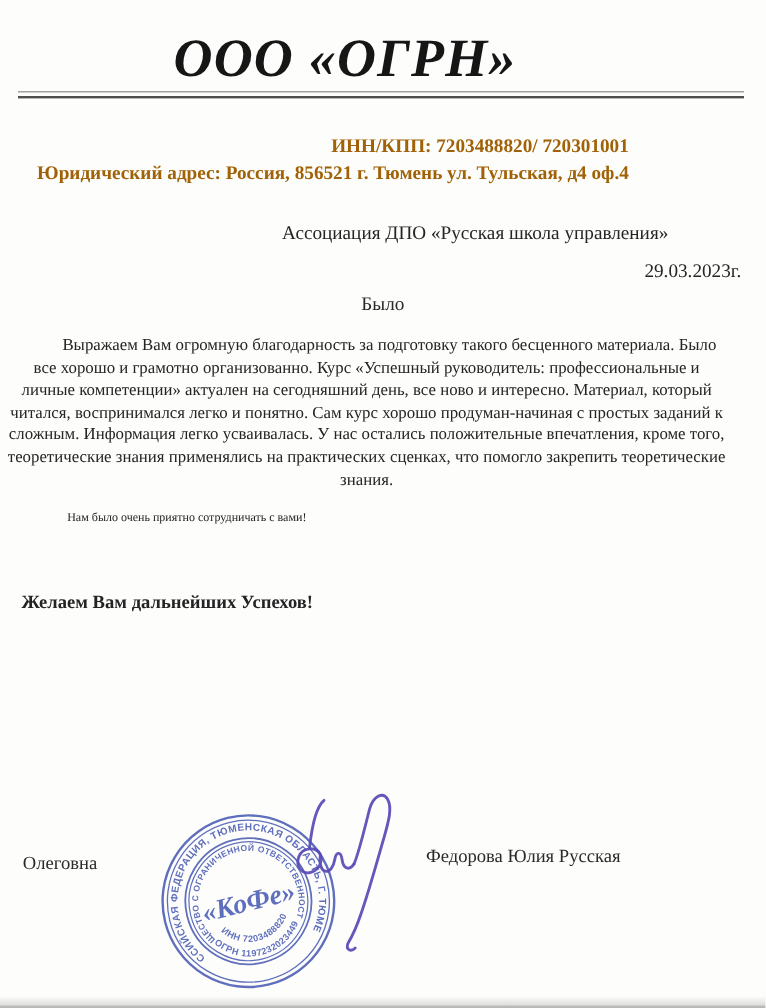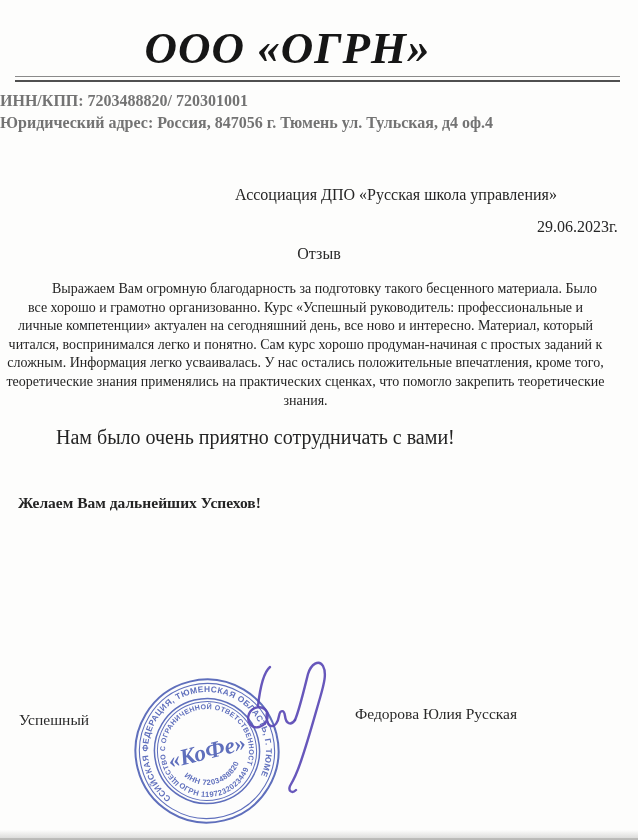--- a/index.html
+++ b/index.html
@@ -20,45 +20,45 @@
     font-size:45px;font-weight:bold;font-style:italic;
     letter-spacing:1px;color:#161616;
     white-space:nowrap;
   }
   .rule{
     top:76px;left:15px;width:605px;height:3px;
     border-top:1px solid #8a8a8a;
     border-bottom:2px solid #4f4f4f;
   }
   .header-info{
-    top:90px;left:0;width:524px;
-    text-align:left;
+    top:112px;left:0;width:524px;
+    text-align:right;
     font-weight:bold;font-size:16px;line-height:22px;
-    color:#737373;
+    color:#a16207;
   }
   .recipient{
     top:186px;left:235px;
     font-size:16px;color:#252525;white-space:nowrap;
   }
   .date{
     top:218px;left:537px;
     font-size:16px;color:#252525;white-space:nowrap;
   }
   .heading{
     top:245px;left:18px;width:602px;
     text-align:center;font-size:16px;color:#2a2a2a;
   }
   .para1{
     top:280px;left:4px;width:603px;
     font-size:14px;line-height:18.6px;
     text-indent:38px;text-align:center;color:#242424;
   }
   .para2{
     top:426px;left:18px;width:603px;
-    font-size:20px;text-indent:38px;color:#242424;
+    font-size:10px;text-indent:38px;color:#242424;
   }
   .closing{
     top:494px;left:18px;
     font-size:15.5px;color:#242424;white-space:nowrap;font-weight:bold;
   }
   .director{
     top:711px;left:19px;
     font-size:15.5px;color:#2a2a2a;white-space:nowrap;
   }
   .signatory{
@@ -107,36 +107,36 @@
 <body>
 
 <div class="page">
 
   <div class="abs title">ООО «ОГРН»</div>
 
   <div class="abs rule"></div>
 
   <div class="abs header-info">
     <div>ИНН/КПП: 7203488820/ 720301001</div>
-    <div>Юридический адрес: Россия, 847056 г. Тюмень ул. Тульская, д4 оф.4</div>
+    <div>Юридический адрес: Россия, 856521 г. Тюмень ул. Тульская, д4 оф.4</div>
   </div>
 
   <div class="abs recipient">Ассоциация ДПО «Русская школа управления»</div>
 
-  <div class="abs date">29.06.2023г.</div>
+  <div class="abs date">29.03.2023г.</div>
 
-  <div class="abs heading">Отзыв</div>
+  <div class="abs heading">Было</div>
 
   <div class="abs para1">Выражаем Вам огромную благодарность за подготовку такого бесценного материала. Было все хорошо и грамотно организованно. Курс «Успешный руководитель: профессиональные и личные компетенции» актуален на сегодняшний день, все ново и интересно. Материал, который читался, воспринимался легко и понятно. Сам курс хорошо продуман-начиная с простых заданий к сложным. Информация легко усваивалась. У нас остались положительные впечатления, кроме того, теоретические знания применялись на практических сценках, что помогло закрепить теоретические знания.</div>
 
   <div class="abs para2">Нам было очень приятно сотрудничать с вами!</div>
 
   <div class="abs closing">Желаем Вам дальнейших Успехов!</div>
 
-  <div class="abs director">Успешный</div>
+  <div class="abs director">Олеговна</div>
 
   <div class="abs signatory">Федорова Юлия Русская</div>
 
   <div class="abs stamp" id="stamp" style="color: rgb(74, 92, 180);">
     <svg viewBox="0 0 150 150">
       <circle cx="75" cy="75" r="71.5" fill="none" stroke="currentColor" stroke-width="2"></circle>
       <circle cx="75" cy="75" r="67.5" fill="none" stroke="currentColor" stroke-width="1.1"></circle>
       <circle cx="75" cy="75" r="52.5" fill="none" stroke="currentColor" stroke-width="1.5"></circle>
       <circle cx="75" cy="75" r="49.5" fill="none" stroke="currentColor" stroke-width="1"></circle>
       <defs>

